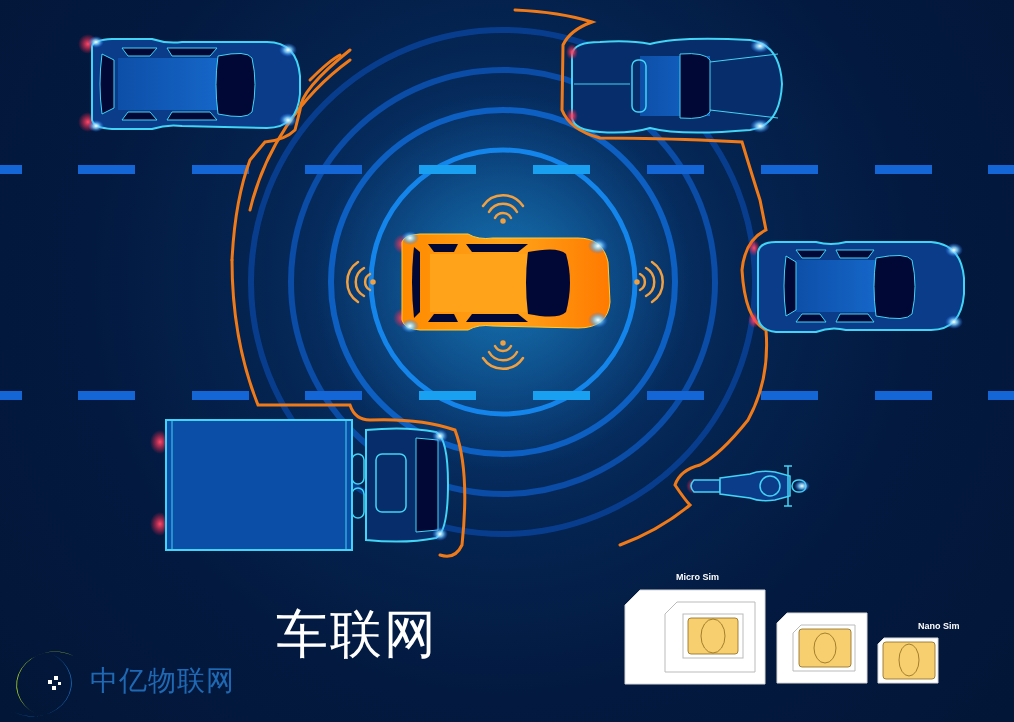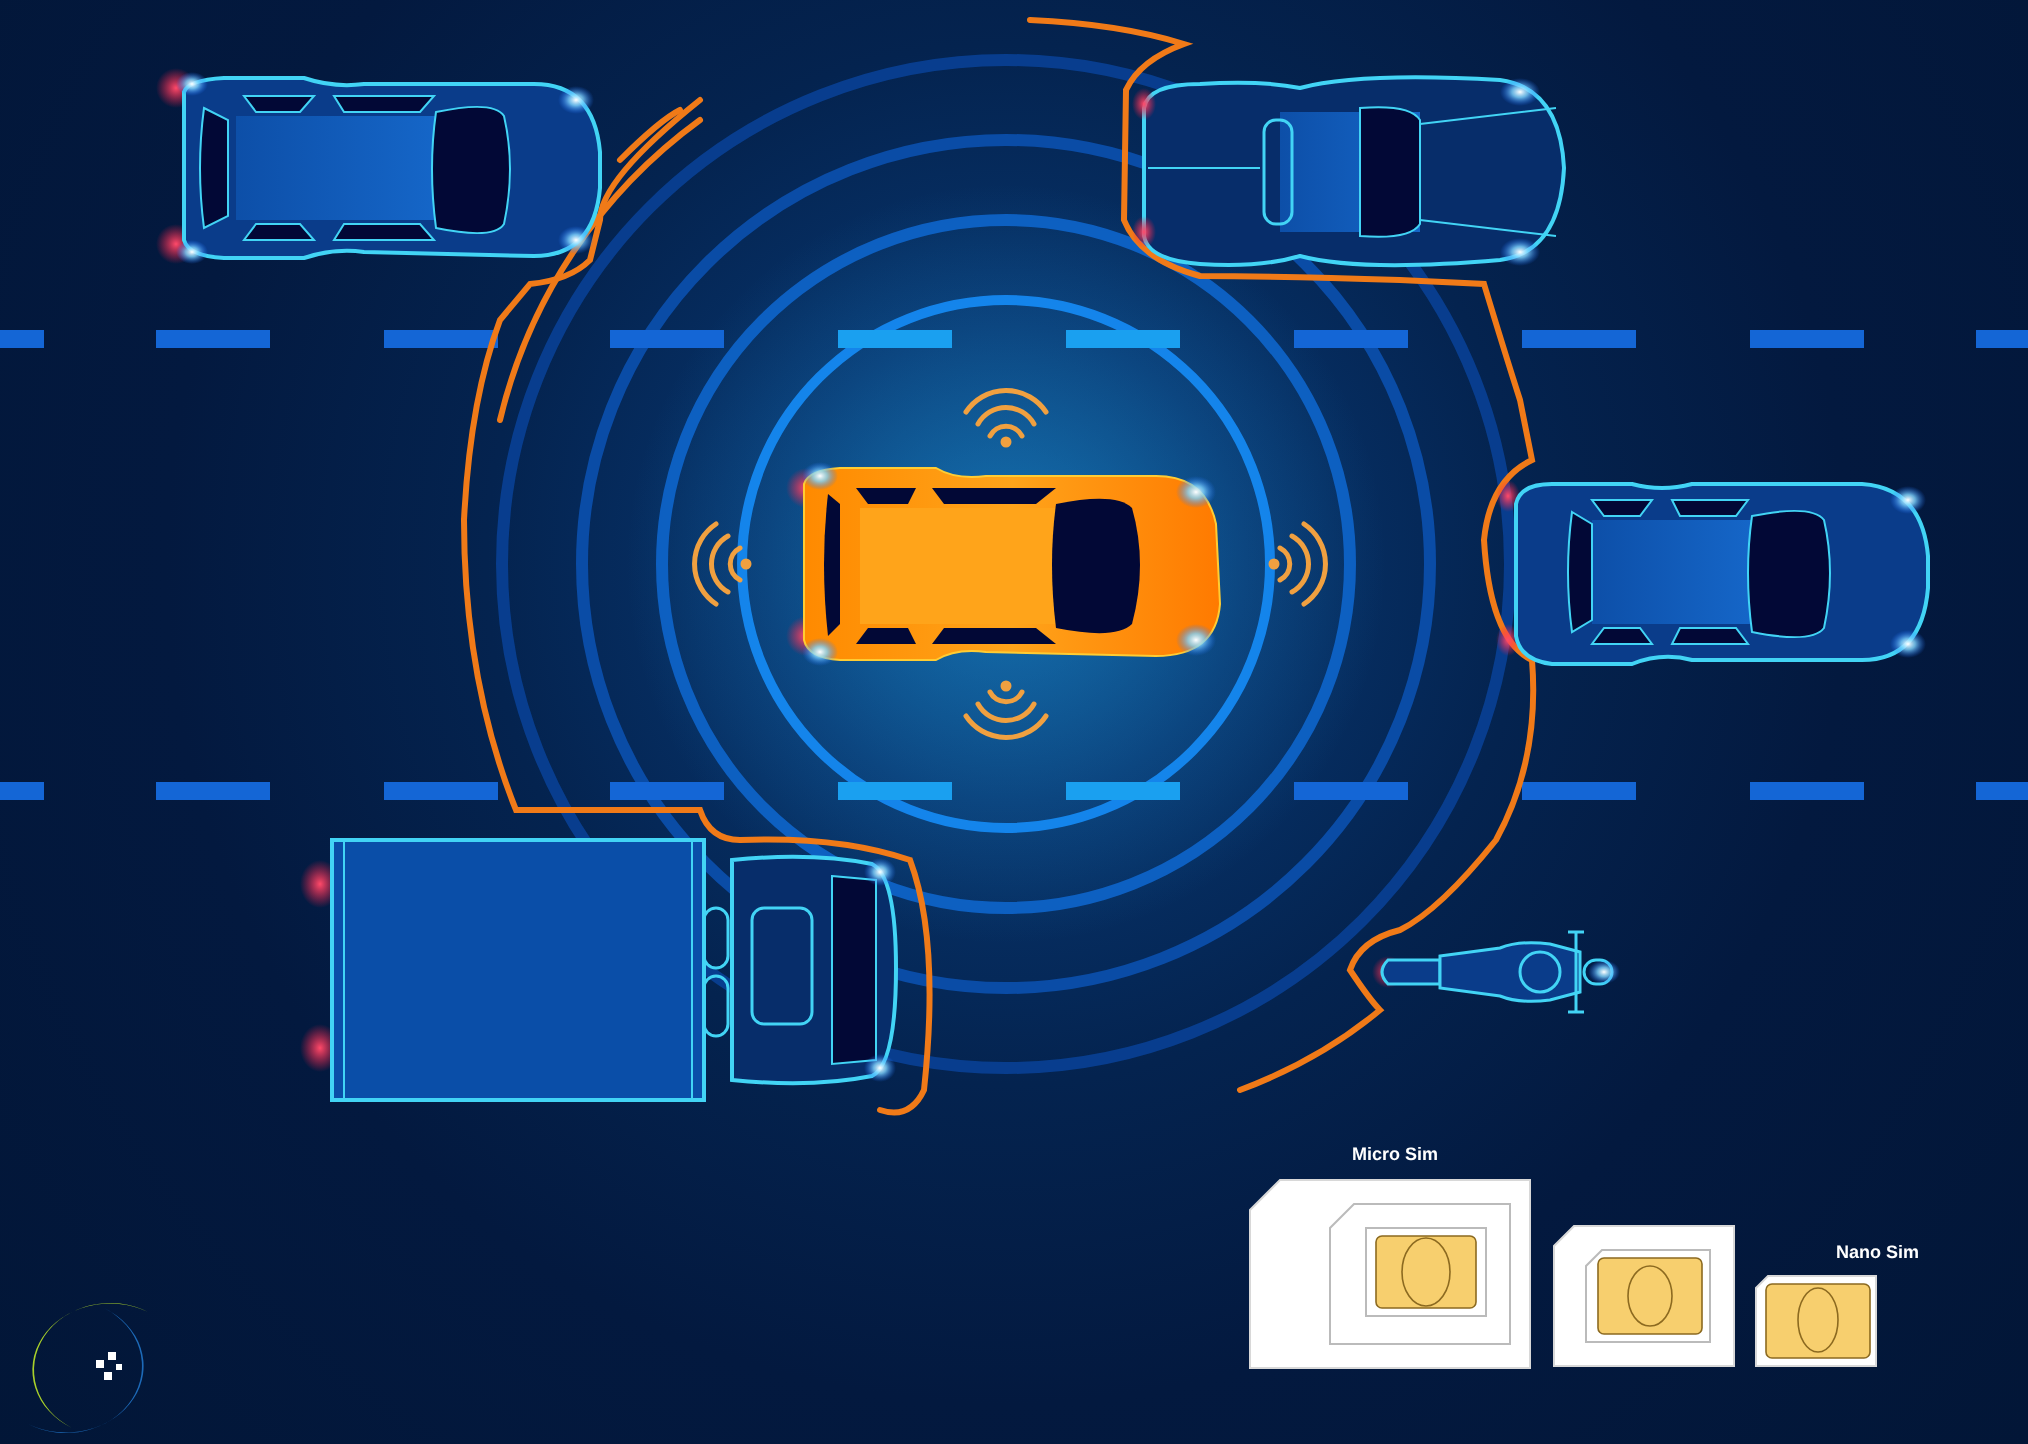--- a/index.html
+++ b/index.html
@@ -219,16 +219,18 @@
   <g transform="translate(44,684)">
     <path d="M 30 -28 A 34 30 0 1 0 -8 30 A 28 24 0 0 1 30 -28 Z" fill="#a8d02a"></path>
     <path d="M -30 28 A 34 30 0 1 0 8 -30 A 28 24 0 0 1 -30 28 Z" fill="#1d6ab8"></path>
     <rect x="4" y="-4" width="4" height="4" fill="#ffffff"></rect>
     <rect x="10" y="-8" width="4" height="4" fill="#ffffff"></rect>
     <rect x="8" y="2" width="4" height="4" fill="#ffffff"></rect>
     <rect x="14" y="-2" width="3" height="3" fill="#ffffff"></rect>
   </g>
 </svg>
 
+<div class="title">车联网</div>
+<div class="brand">中亿物联网</div>
 <div class="sim-label" style="left:676px;top:572px;">Micro Sim</div>
 <div class="sim-label" style="left:800px;top:596px;margin-top:20px;">Micro Sim</div>
 <div class="sim-label" style="left:886px;top:621px;padding-left:32px;">Nano Sim</div>
 </div>
 
 </body></html>

